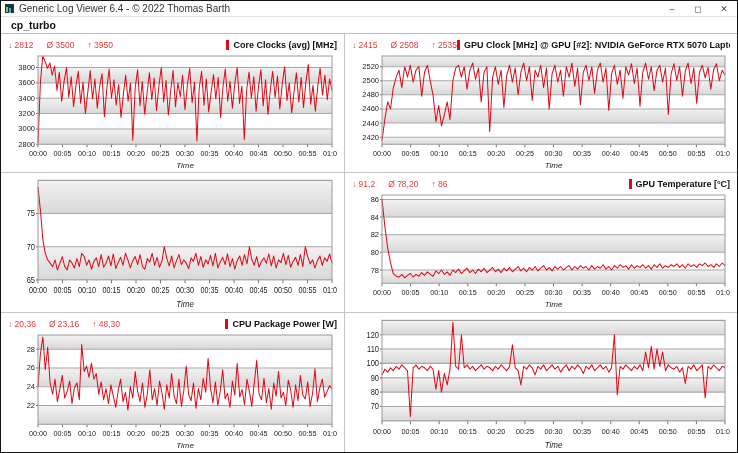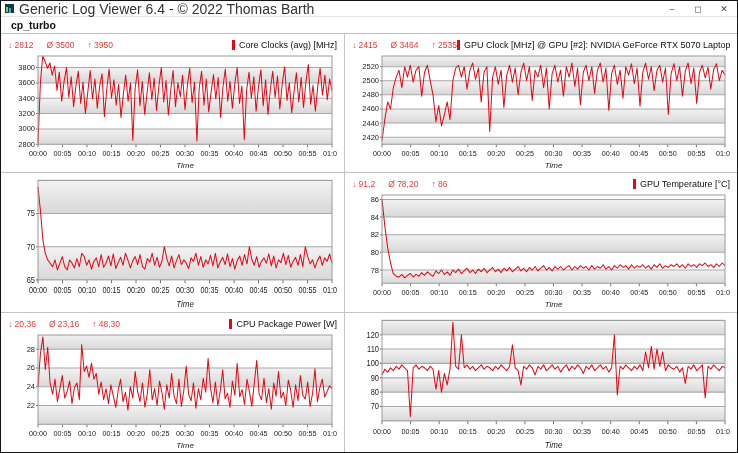--- a/index.html
+++ b/index.html
@@ -5,34 +5,34 @@
   html,body{margin:0;padding:0;background:#555;}
   *{box-sizing:border-box;}
   #window{
     width:738px;height:453px;background:#fff;border:1px solid #141414;
     font-family:"Liberation Sans", sans-serif;display:flex;flex-direction:column;overflow:hidden;
   }
   
   #titlebar{height:16px;background:#ffffff;border-bottom:1px solid #e4e4e4;display:flex;align-items:center;flex:0 0 auto;}
   #app-icon{width:9px;height:9px;margin:0 5px 0 4px;background:#153a40;display:inline-block;position:relative;}
   #app-icon::after{content:"";position:absolute;left:1px;bottom:1px;width:2px;height:5px;background:#7fd04a;box-shadow:3px 1px 0 #4aa3d0;}
-  #titlebar .title{font-size:14px;color:#333;flex:1;white-space:nowrap;overflow:hidden;}
+  #titlebar .title{font-size:10px;color:#333;flex:1;white-space:nowrap;overflow:hidden;}
   .winbtns{display:flex;align-items:center;height:100%;}
   .winbtn{width:26px;height:100%;display:flex;align-items:center;justify-content:center;font-size:9px;color:#444;cursor:default;}
   
   #tabbar{height:17px;border-bottom:1px solid #bdbdbd;display:flex;align-items:center;justify-content:flex-start;flex:0 0 auto;background:#fff;}
   #tabbar .tab{font-size:10.5px;font-weight:bold;color:#111;padding:0 10px;}
   
   #grid{flex:1;display:grid;grid-template-columns:344px 1fr;grid-template-rows:1fr 1fr 1fr;min-height:0;}
   .cell{display:flex;flex-direction:column;padding:4px 7px 1px 7px;min-height:0;min-width:0;background:#fff;}
   .col-l{border-right:1px solid #c4c4c4;}
   .row-t{border-bottom:1px solid #c4c4c4;}
   .panel-head{display:flex;align-items:center;justify-content:space-between;flex:0 0 14px;margin-bottom:1px;}
   .stats{font-size:8.5px;color:#e2403a;display:flex;gap:13px;white-space:nowrap;}
-  .ptitle{font-size:9px;font-weight:normal;color:#101010;display:flex;align-items:flex-start;gap:4px;white-space:nowrap;overflow:hidden;}
+  .ptitle{font-size:9px;font-weight:bold;color:#101010;display:flex;align-items:flex-start;gap:4px;white-space:nowrap;overflow:hidden;}
   .bar{width:3px;height:10px;background:#e30613;display:inline-block;flex:0 0 auto;}
   .plot{flex:1;min-height:0;width:100%;}
   .plot svg{display:block;width:100%;height:100%;}
   svg text{font-family:"Liberation Sans", sans-serif;}
 </style>
 </head>
 <body>
 
 <div id="window">
   <div id="titlebar">
@@ -124,21 +124,21 @@
             <rect x="30" y="3" width="294" height="88" fill="none" stroke="#9a9a9a" stroke-width="1"></rect>
             <text x="177" y="115" font-size="8" font-style="italic" fill="#222" text-anchor="middle">Time</text>
           </svg>
         </div>
     </section>
 
     <section class="cell row-t">
       <div class="panel-head">
         <div class="stats">
           <span>↓ 2415</span>
-          <span>Ø 3464</span>
+          <span>Ø 2508</span>
           <span>↑ 2535</span>
         </div>
         <div class="ptitle">
           <span class="bar"></span>
           <span>GPU Clock [MHz] @ GPU [#2]: NVIDIA GeForce RTX 5070 Laptop</span>
         </div>
       </div>
       <div class="plot">
           <svg viewBox="0 0 378 118" preserveAspectRatio="none" xmlns="http://www.w3.org/2000/svg">
             <defs>

